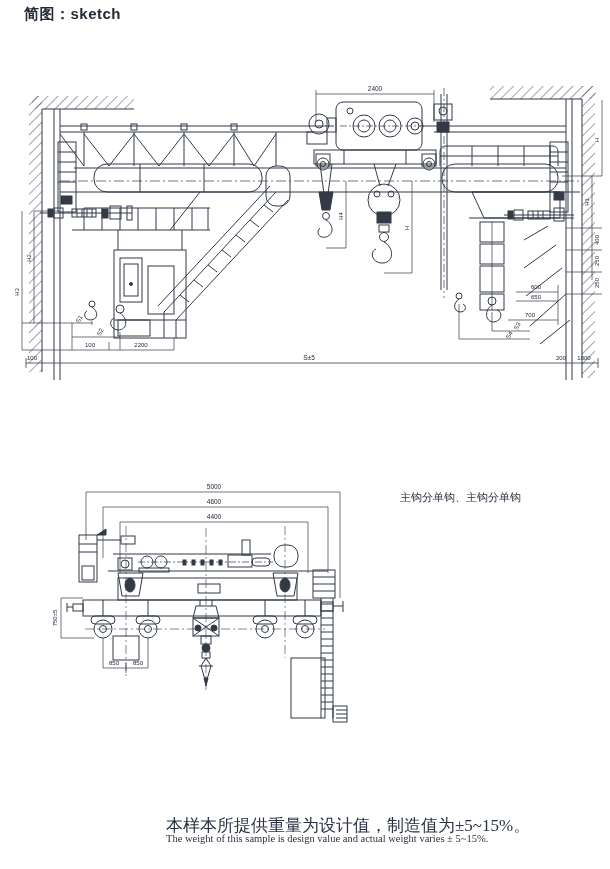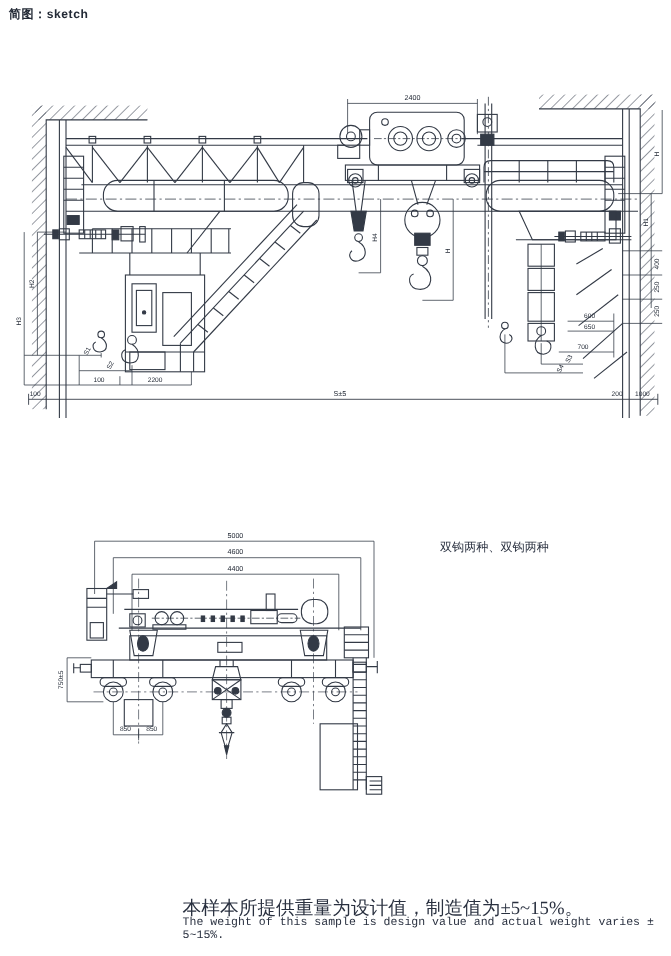--- a/index.html
+++ b/index.html
@@ -1,21 +1,21 @@
 <!DOCTYPE html>
 <html><head>
 <meta charset="utf-8">
 <style>
   html,body{margin:0;padding:0;background:#ffffff;}
   body{width:610px;height:869px;position:relative;font-family:"Liberation Sans",sans-serif;color:#1c222e;overflow:hidden;}
   .abs{position:absolute;}
-  .page-title{left:8px;top:5px;font-size:11px;font-weight:bold;letter-spacing:0.5px;color:#232a36;}
+  .page-title{left:24px;top:5px;font-size:15px;font-weight:bold;letter-spacing:0.5px;color:#232a36;}
   .note-right{left:400px;top:490px;font-size:11px;font-family:"Liberation Serif",serif;color:#2a3140;}
   .footer-zh{left:166px;top:814px;font-size:17px;font-family:"Liberation Serif",serif;color:#2a3140;}
-  .footer-en{left:166px;top:833px;font-size:10.5px;font-family:Liberation Mono, monospace;color:#2a3140;}
+  .footer-en{left:166px;top:833px;font-size:10.5px;font-family:Liberation Serif, serif;color:#2a3140;}
   svg text{font-family:"Liberation Sans",sans-serif;fill:#232a36;stroke:none;}
   .dim{font-size:6.5px;}
   .dimS{font-size:6px;}
 </style>
 </head>
 <body>
 
 <div class="abs page-title">简图：sketch</div>
 
 <svg class="abs" style="left:14px;top:80px;" width="590" height="345" viewBox="0 0 590 345">
@@ -497,16 +497,16 @@
 
     <g stroke-width="0.7">
       <line x1="28" y1="120" x2="28" y2="160"></line>
       <line x1="28" y1="120" x2="50" y2="120"></line>
         <line x1="28" y1="160" x2="61" y2="160"></line>
       <text class="dimS" transform="rotate(-90 24 140)" x="24" y="140" text-anchor="middle">750±5</text>
     </g>
   </g>
 </svg>
 
-<div class="abs note-right">双钩两种、双钩两种</div>
+<div class="abs note-right">主钩分单钩、主钩分单钩</div>
 
 <div class="abs footer-zh">本样本所提供重量为设计值，制造值为±5~15%。</div>
 <div class="abs footer-en">The weight of this sample is design value and actual weight varies ± 5~15%.</div>
 
 </body></html>

